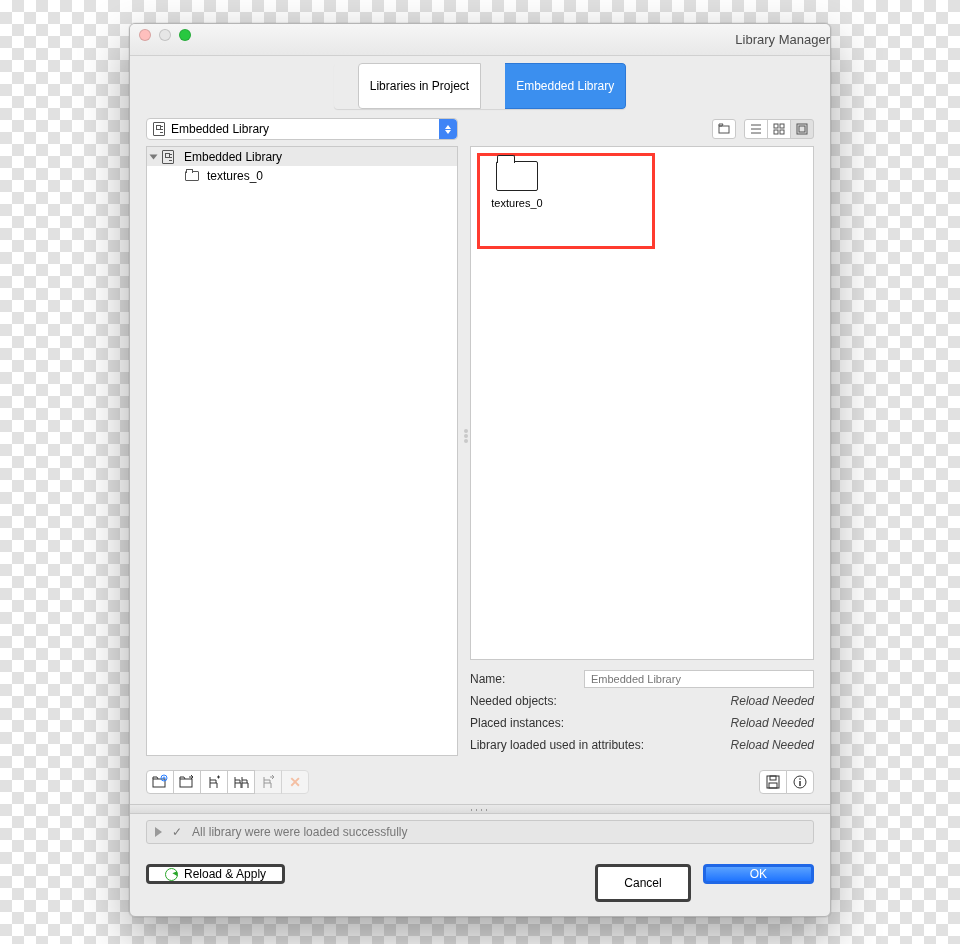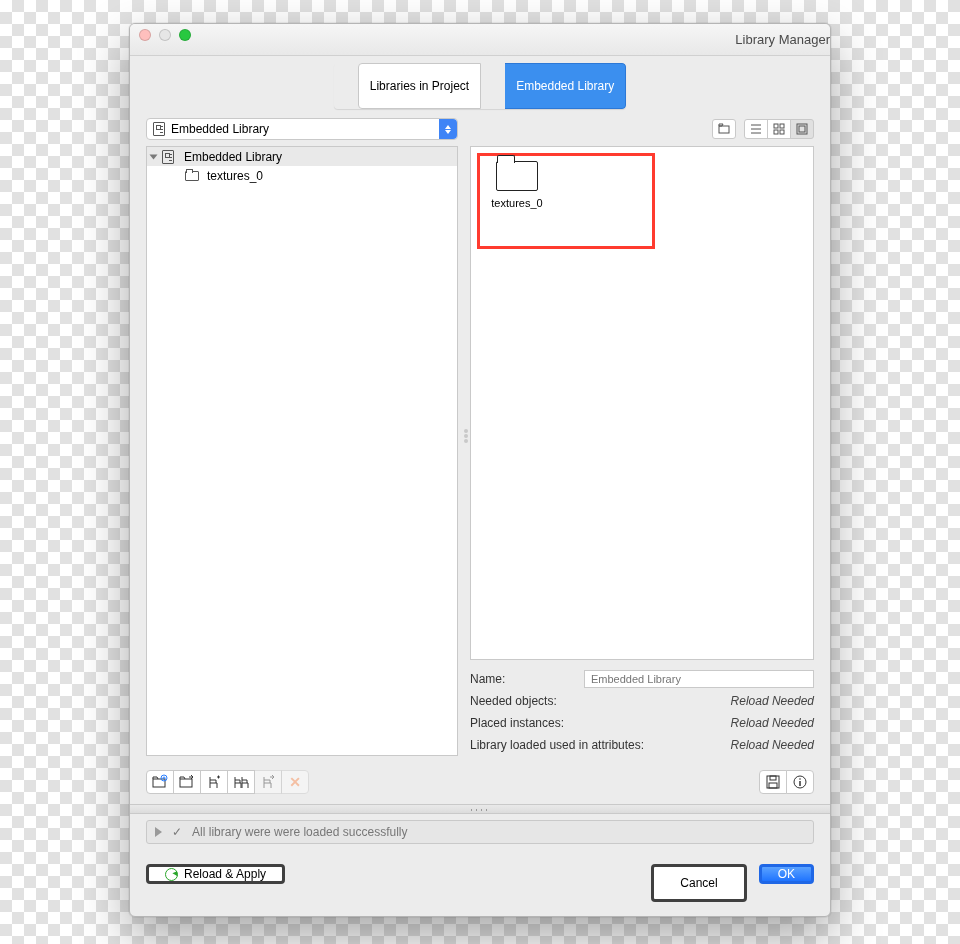--- a/index.html
+++ b/index.html
@@ -101,21 +101,21 @@
   .grip{height:10px;background:linear-gradient(#e9e9e9,#dcdcdc);border-top:1px solid #c9c9c9;border-bottom:1px solid #c9c9c9;position:relative;margin:6px -16px 0;}
   .grip:after{content:"";position:absolute;left:50%;top:3px;width:22px;height:4px;transform:translateX(-50%);
     background:radial-gradient(circle,#9a9a9a 1px,transparent 1px);background-size:5px 4px;}
   
   .status{display:flex;align-items:center;gap:10px;height:24px;background:#e6e6e6;border:1px solid #c9c9c9;border-radius:3px;padding:0 8px;font-size:12px;color:#777;margin:6px 0;}
   .play{width:0;height:0;border-top:5px solid transparent;border-bottom:5px solid transparent;border-left:7px solid #9a9a9a;}
   .check{color:#7a7a7a;}
   
   .footer{display:flex;justify-content:space-between;padding:4px 16px 14px;}
   .btn{height:20px;padding:0 16px;font-size:12px;border:3px solid #404040;border-radius:4px;background:#fff;display:flex;align-items:center;gap:6px;}
-  .btn.primary{background:linear-gradient(#5aa2ff,#1f74ff);color:#fff;border-color:#1f67e6;padding:0 16px;}
+  .btn.primary{background:linear-gradient(#5aa2ff,#1f74ff);color:#fff;border-color:#1f67e6;padding:0 44px;}
   .reload-ico{width:13px;height:13px;border:1.5px solid #2aa62a;border-radius:50%;position:relative;}
   .reload-ico:after{content:"";position:absolute;right:-2px;top:2px;width:0;height:0;border-left:3px solid transparent;border-right:3px solid transparent;border-bottom:4px solid #2aa62a;transform:rotate(30deg);}
   .grip-handle{position:absolute;left:calc(312px + 16px + 6px);top:405px;width:6px;height:14px;display:flex;flex-direction:column;justify-content:space-between;}
   .grip-handle span{width:4px;height:4px;background:#c9c9c9;border-radius:50%;}
   svg{overflow:visible;}
 </style>
 </head>
 <body>
 <div class="checker"></div>
 

